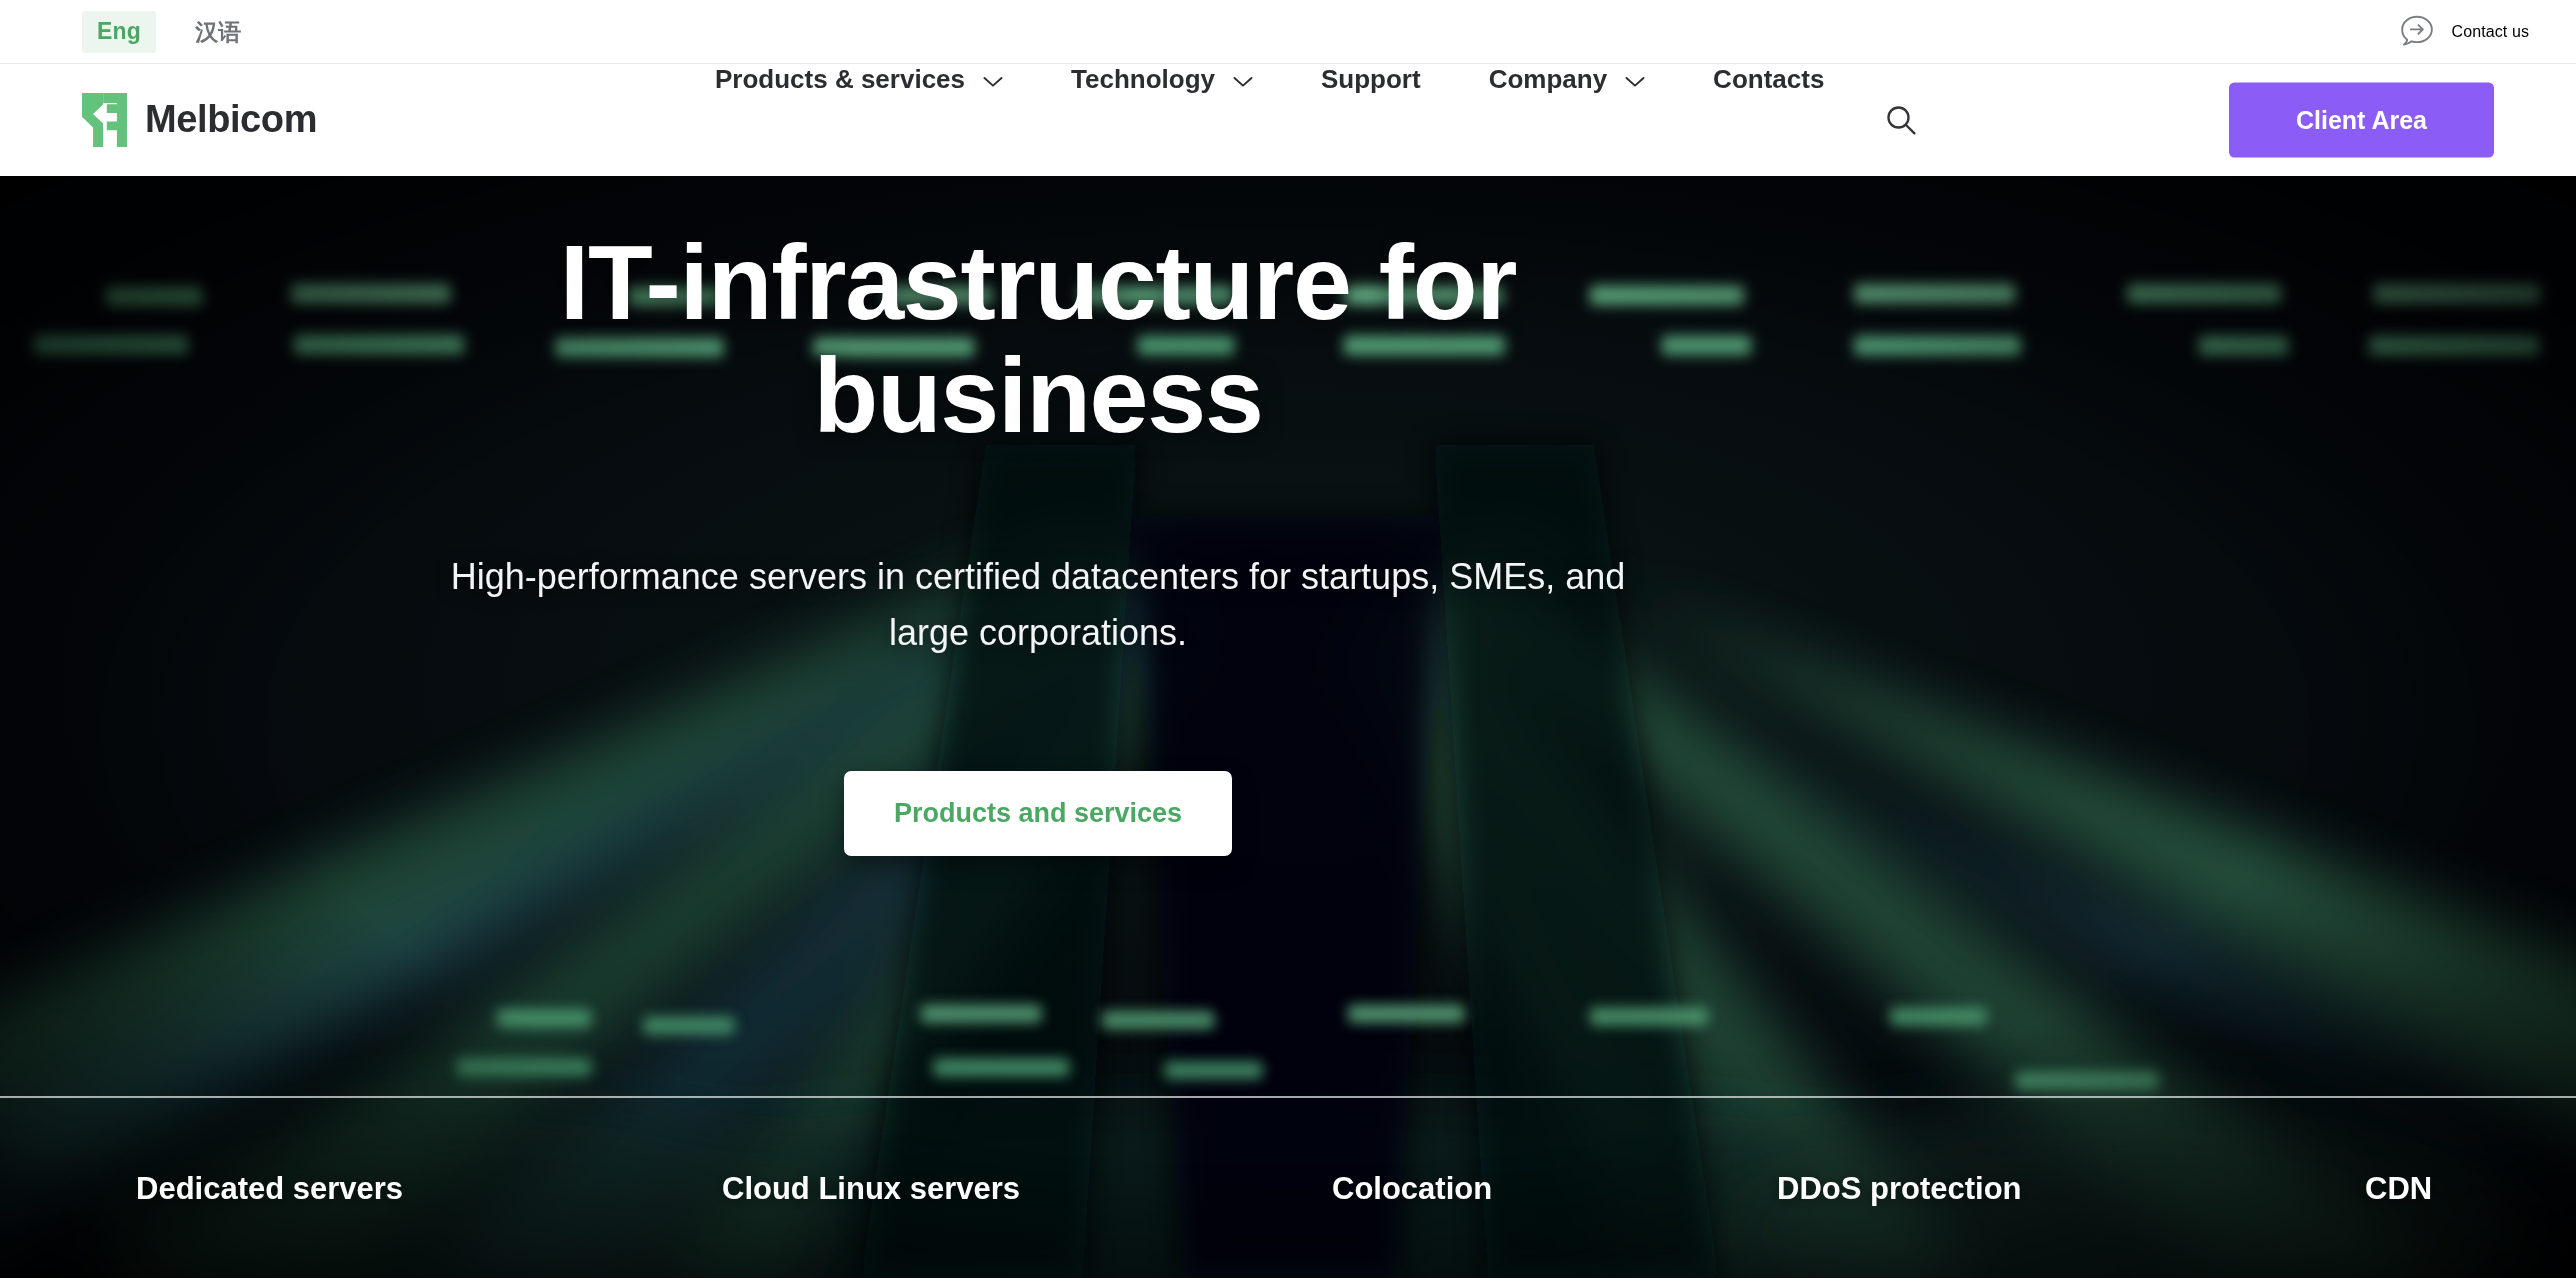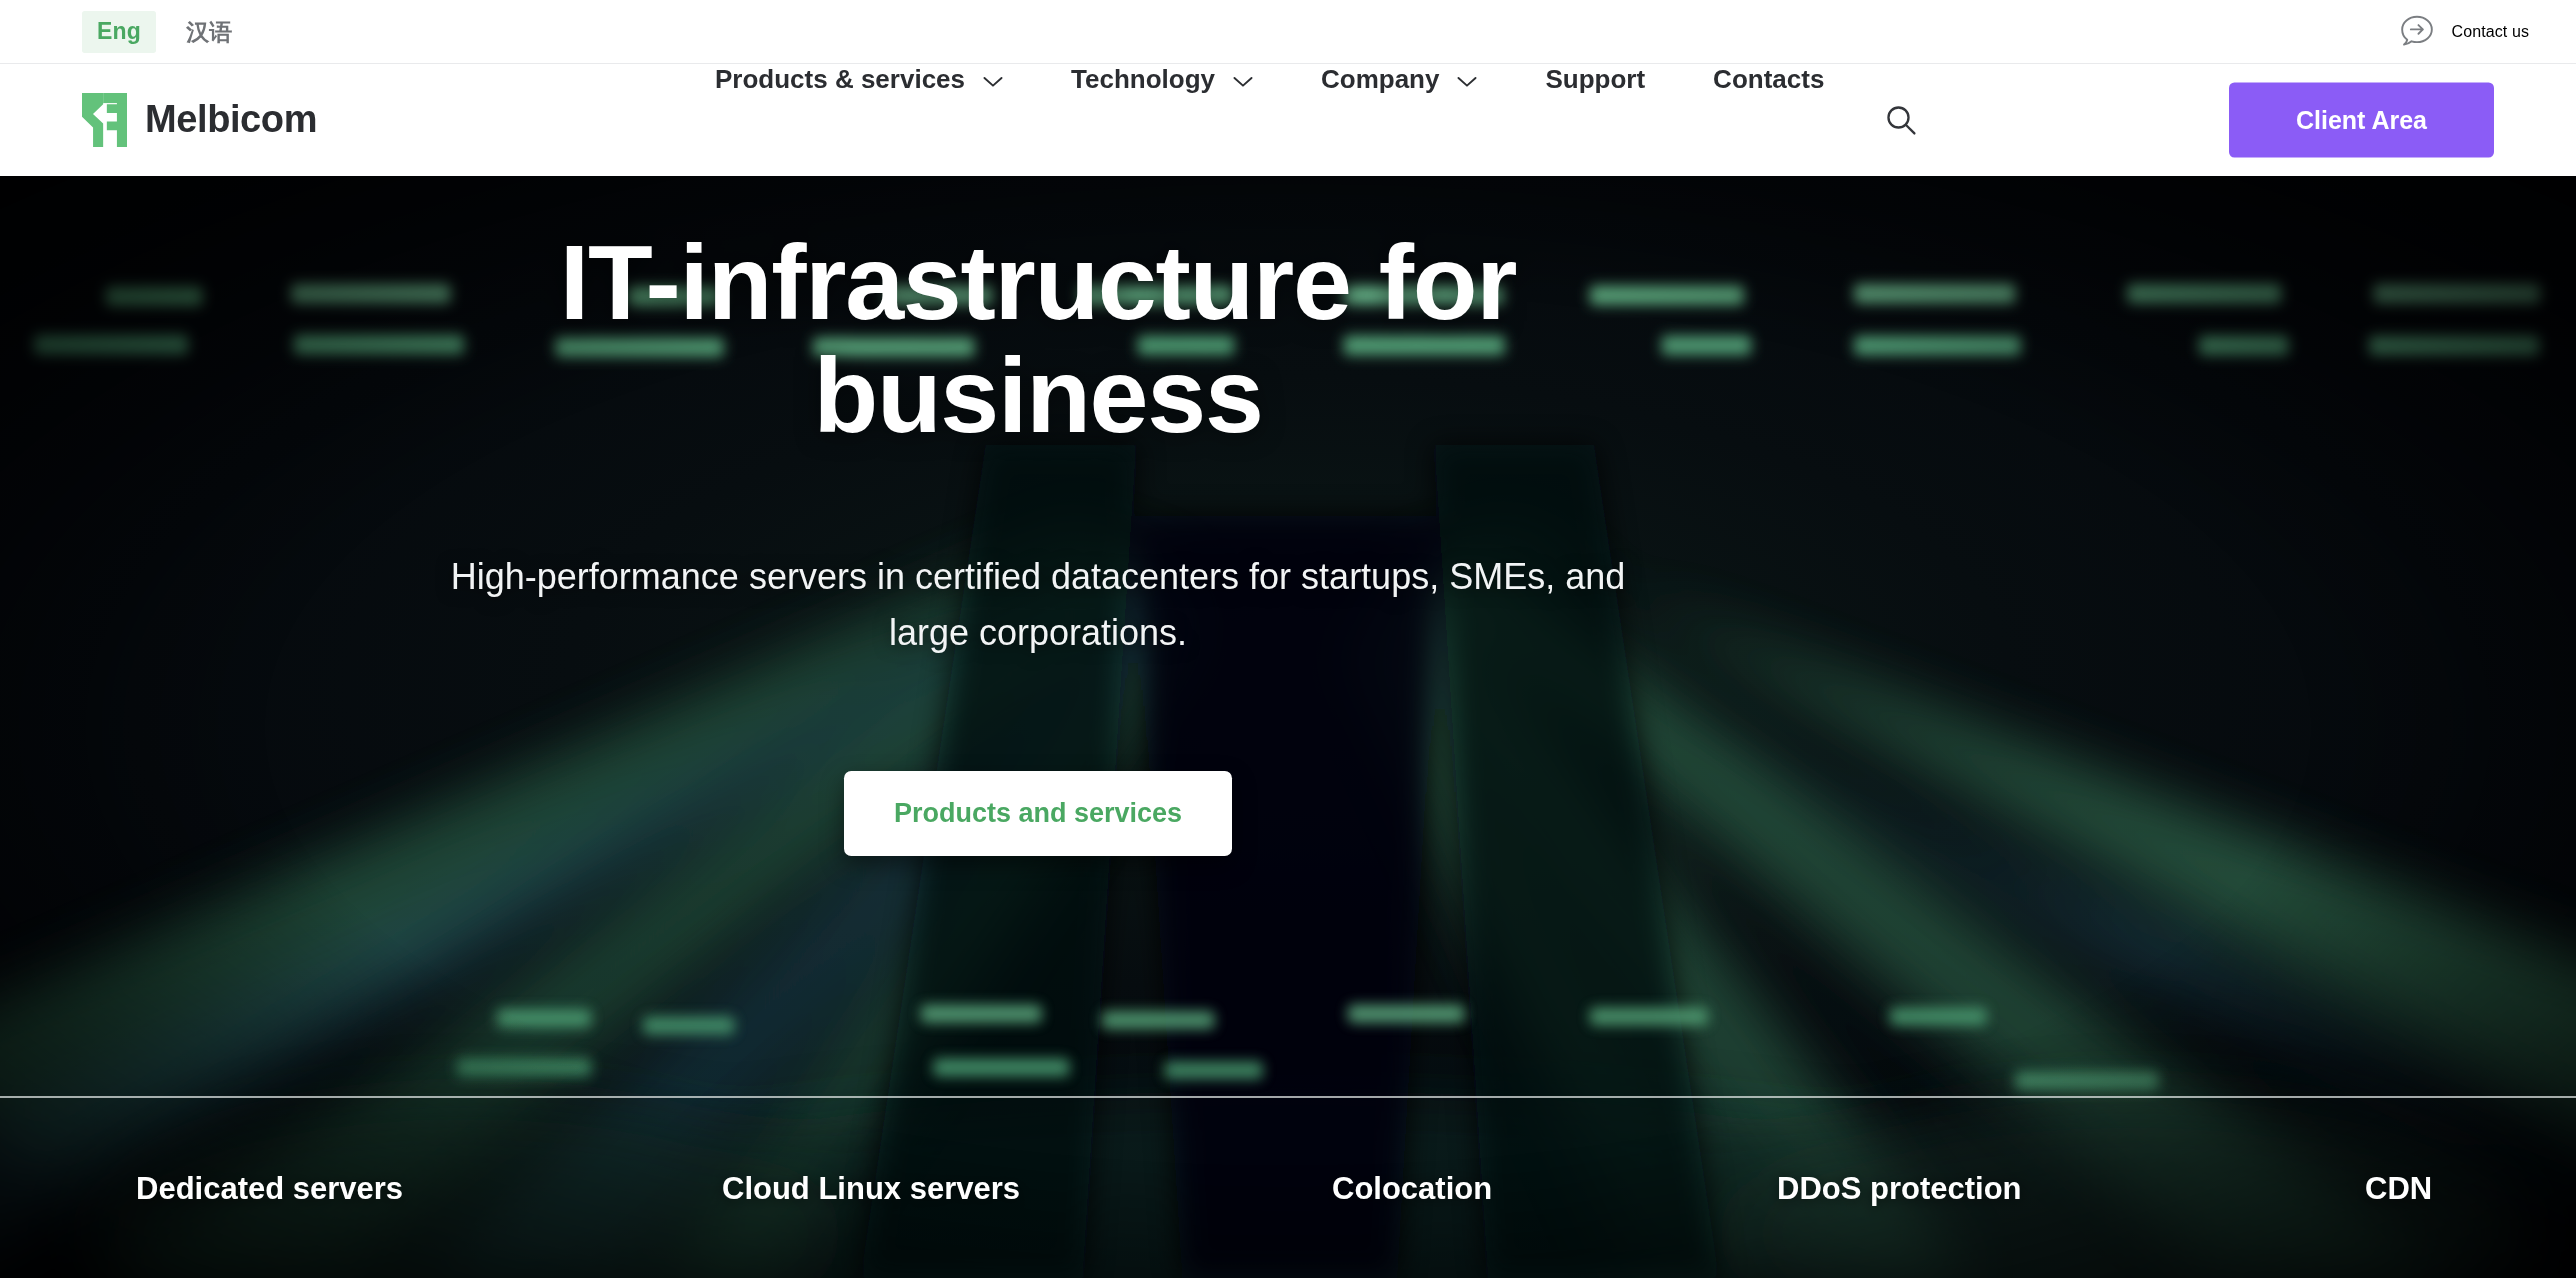--- a/index.html
+++ b/index.html
@@ -11,21 +11,21 @@
     overflow:hidden;
   }
 
   
   .topbar{
     position:absolute; left:0; top:0; width:2576px; height:64px;
     background:#ffffff;
     border-bottom:0.9px solid #e9eaec;
     display:flex; align-items:center;
   }
-  .lang-group{ position:absolute; left:82px; top:0; height:64px; display:flex; align-items:center; gap:23px; }
+  .lang-group{ position:absolute; left:82px; top:0; height:64px; display:flex; align-items:center; gap:32px; }
   .lang-pill{
     display:flex; align-items:center; justify-content:center;
     padding:6.3px 15px 8px 15px;
     background:#ecf6ee; color:#4aa862;
     font-size:23px; font-weight:bold; letter-spacing:0.2px;
     border:none; border-radius:2.7px; cursor:pointer;
   }
   .lang-alt{
     color:#6f7276; font-size:23px; font-weight:bold;
     padding:6.3px 7.2px; cursor:pointer; background:none; border:none;
@@ -184,30 +184,30 @@
     <a class="navlink">
       <span>Technology</span>
       <span class="chev">
         <svg viewBox="0 0 22 13" fill="none" xmlns="http://www.w3.org/2000/svg">
           <path d="M1.6 2.2 11 10.6l9.4-8.4" stroke="#2b2d31" stroke-width="2.1" stroke-linecap="round" stroke-linejoin="round"></path>
         </svg>
       </span>
     </a>
 
     <a class="navlink">
+      <span>Support</span>
+    </a>
+
+    <a class="navlink">
       <span>Company</span>
       <span class="chev">
         <svg viewBox="0 0 22 13" fill="none" xmlns="http://www.w3.org/2000/svg">
           <path d="M1.6 2.2 11 10.6l9.4-8.4" stroke="#2b2d31" stroke-width="2.1" stroke-linecap="round" stroke-linejoin="round"></path>
         </svg>
       </span>
-    </a>
-
-    <a class="navlink">
-      <span>Support</span>
     </a>
 
     <a class="navlink">
       <span>Contacts</span>
     </a>
 
     <button class="search-btn">
       <span class="search-ico">
         <svg viewBox="0 0 38 38" fill="none" xmlns="http://www.w3.org/2000/svg">
           <circle cx="16.2" cy="16.2" r="11.2" stroke="#33353a" stroke-width="2.6"></circle>

